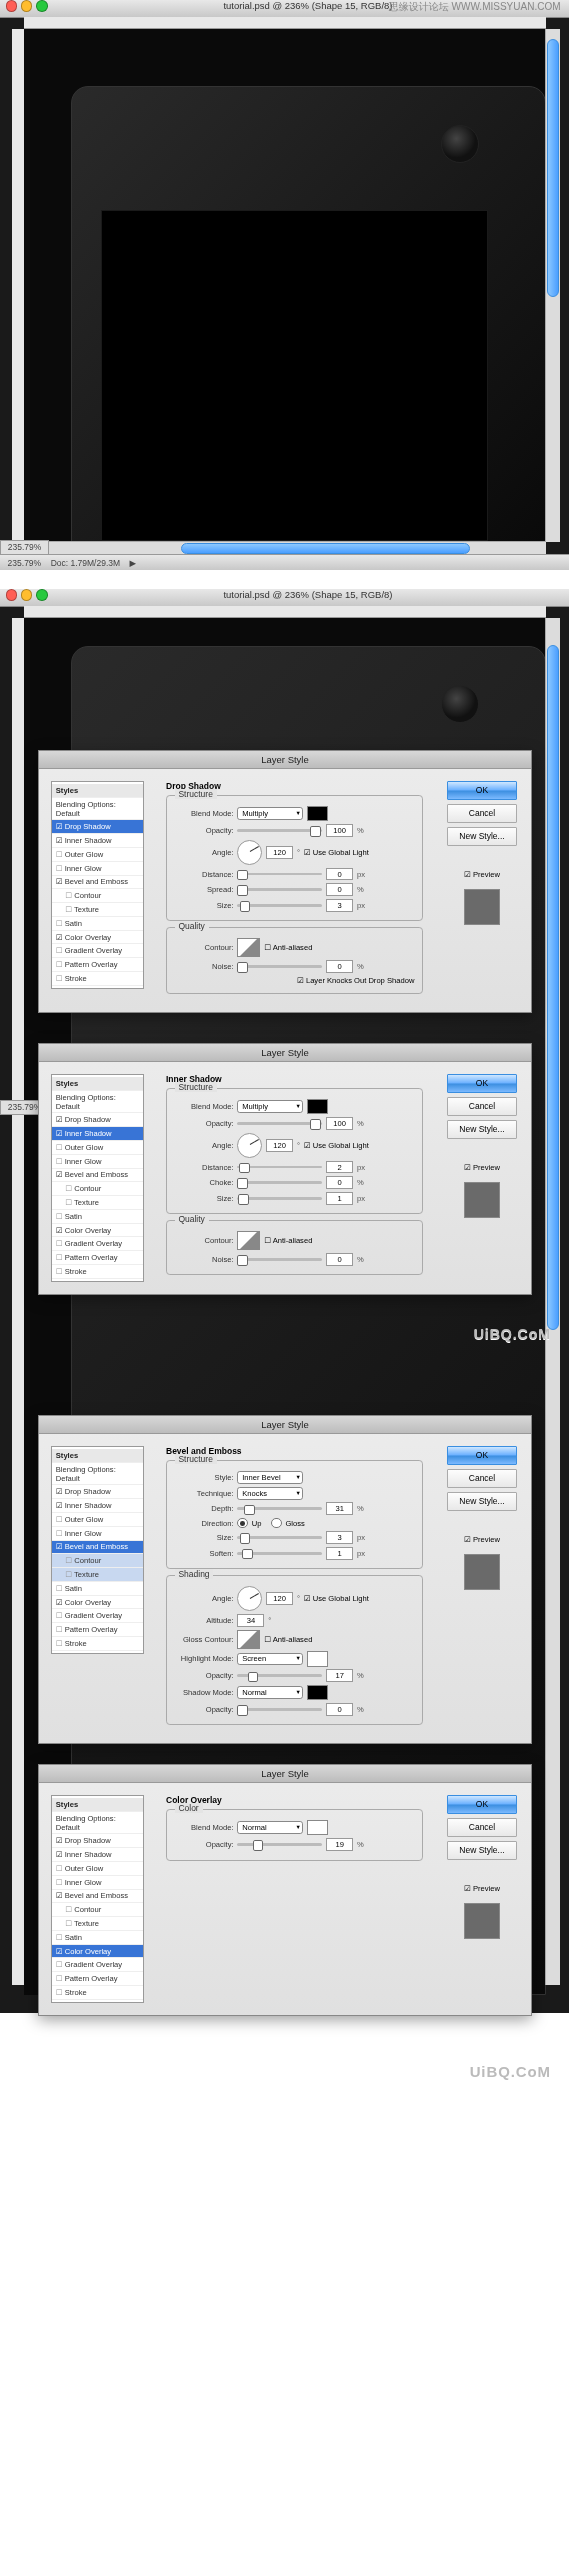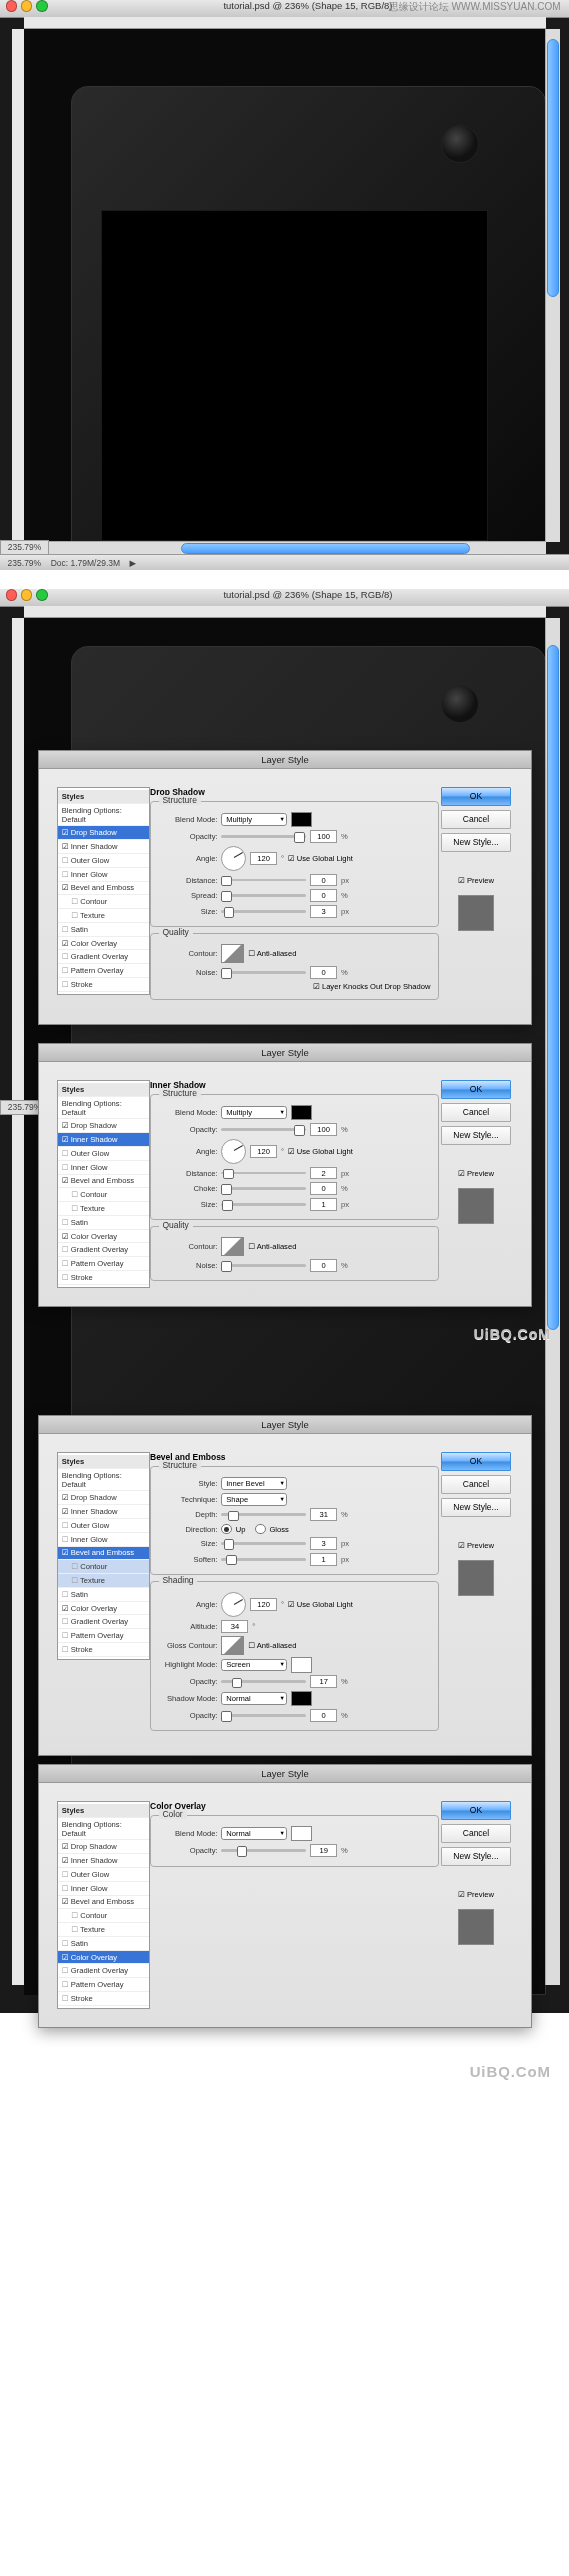--- a/index.html
+++ b/index.html
@@ -20,21 +20,21 @@
 .screen{position:absolute;top:123px;left:28.5px;right:57px;bottom:0;background:#000;border:0.9px solid #1a1a1a}
 .status{position:absolute;bottom:0;left:0;right:0;height:15px;background:linear-gradient(#e8e8e8,#c8c8c8);border-top:0.9px solid #999;display:flex;align-items:center;padding:0 7.6px;gap:9.5px;font-size:8.5px;color:#444}
 .scroll-h{position:absolute;bottom:15px;left:24px;right:24px;height:13.3px;background:#dcdcdc;border-top:0.9px solid #aaa}
 .scroll-v{position:absolute;top:28.5px;right:10.4px;width:13.3px;bottom:28.5px;background:#dcdcdc;border-left:0.9px solid #aaa}
 .thumb-h{position:absolute;left:30%;width:55%;top:0.9px;bottom:0.9px;background:linear-gradient(#8cc8ff,#4a9eff);border-radius:6.6px;border:0.9px solid #3a8ee0}
 .thumb-v{position:absolute;top:2%;height:50%;left:0.9px;right:0.9px;background:linear-gradient(90deg,#8cc8ff,#4a9eff);border-radius:6.6px;border:0.9px solid #3a8ee0}
 .zoom-left{position:absolute;bottom:15px;left:0;width:47px;height:13.3px;background:#e0e0e0;border:0.9px solid #999;text-align:center;font-size:8.5px;line-height:13.3px;color:#444}
 
 .dialog{position:absolute;left:38px;right:38px;background:linear-gradient(#ececec,#e0e0e0);border:0.9px solid #888;box-shadow:0 3.8px 15px rgba(0,0,0,.4)}
 .dlg-title{height:17px;background:linear-gradient(#d8d8d8,#bcbcbc);border-bottom:0.9px solid #999;text-align:center;line-height:17px;font-size:9.5px;color:#222}
-.dlg-body{display:flex;padding:18px;gap:0}
+.dlg-body{display:flex;padding:12px;gap:22px}
 .styles-col{width:93px}
 .styles-box{background:#fff;border:0.9px solid #999;padding:1.9px 0}
 .styles-box div{padding:1.9px 3.8px;font-size:7.6px;color:#333;border-bottom:0.9px solid #eee}
 .styles-box .hdr{background:#e8e8e8;font-weight:bold;color:#222}
 .styles-box .sel{background:#3874d6;color:#fff}
 .styles-box .chk:before{content:"☑ ";color:#333}
 .styles-box .sel.chk:before{color:#fff}
 .styles-box .unchk:before{content:"☐ ";color:#999}
 .styles-box .indent{padding-left:13.3px}
 .mid-col{flex:1}
@@ -342,21 +342,21 @@
       <div class="mid-col">
         <div style="font-size:8.5px;font-weight:bold;margin-bottom:3.8px">Bevel and Emboss</div>
         <div class="fieldset">
           <div class="legend">Structure</div>
           <div class="row">
               <label>Style:</label>
               <div class="sel-box">Inner Bevel</div>
             </div>
           <div class="row">
               <label>Technique:</label>
-              <div class="sel-box">Shape</div>
+              <div class="sel-box">Knocks</div>
             </div>
           <div class="row">
               <label>Depth:</label>
               <div class="slider">
                 <div class="knob" style="left:8%"></div>
               </div>
               <div class="num">31</div>
               <span class="unit">%</span>
             </div>
           <div class="row"><label>Direction:</label><span class="radio on"></span><span>Up</span>&nbsp;<span class="radio"></span><span>Gloss</span></div>

